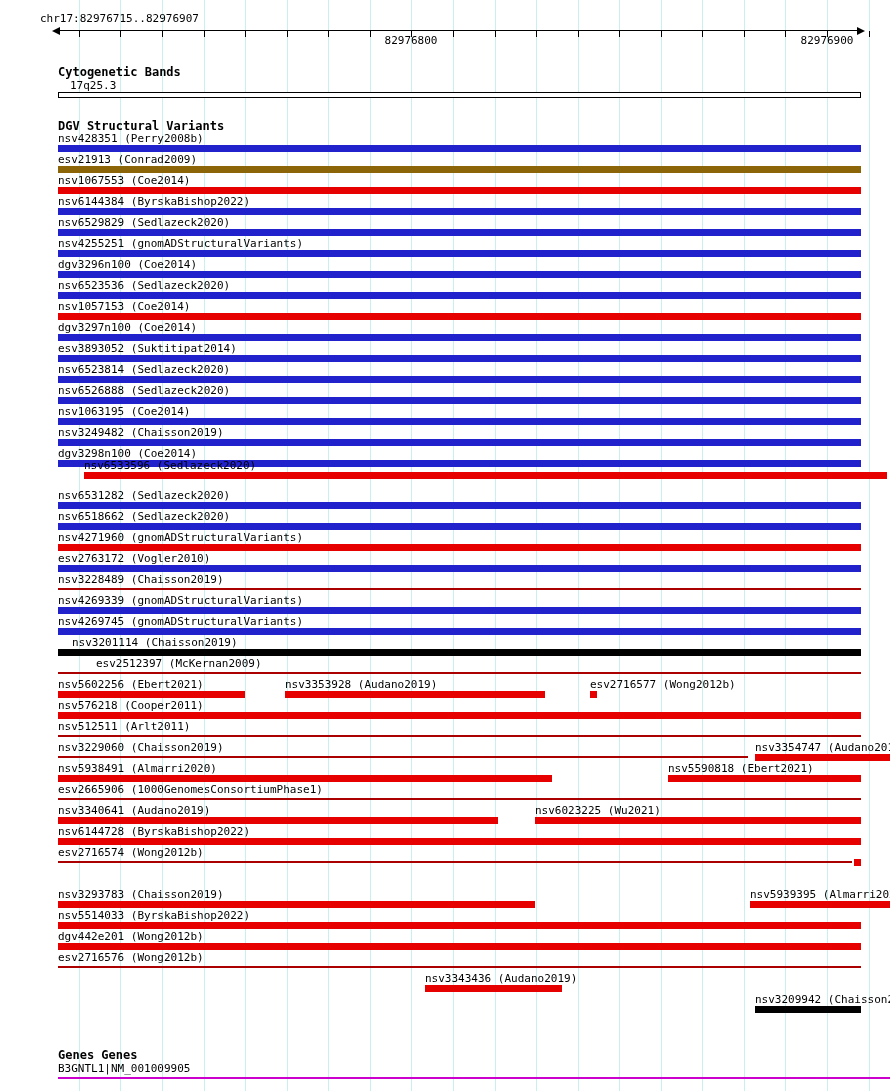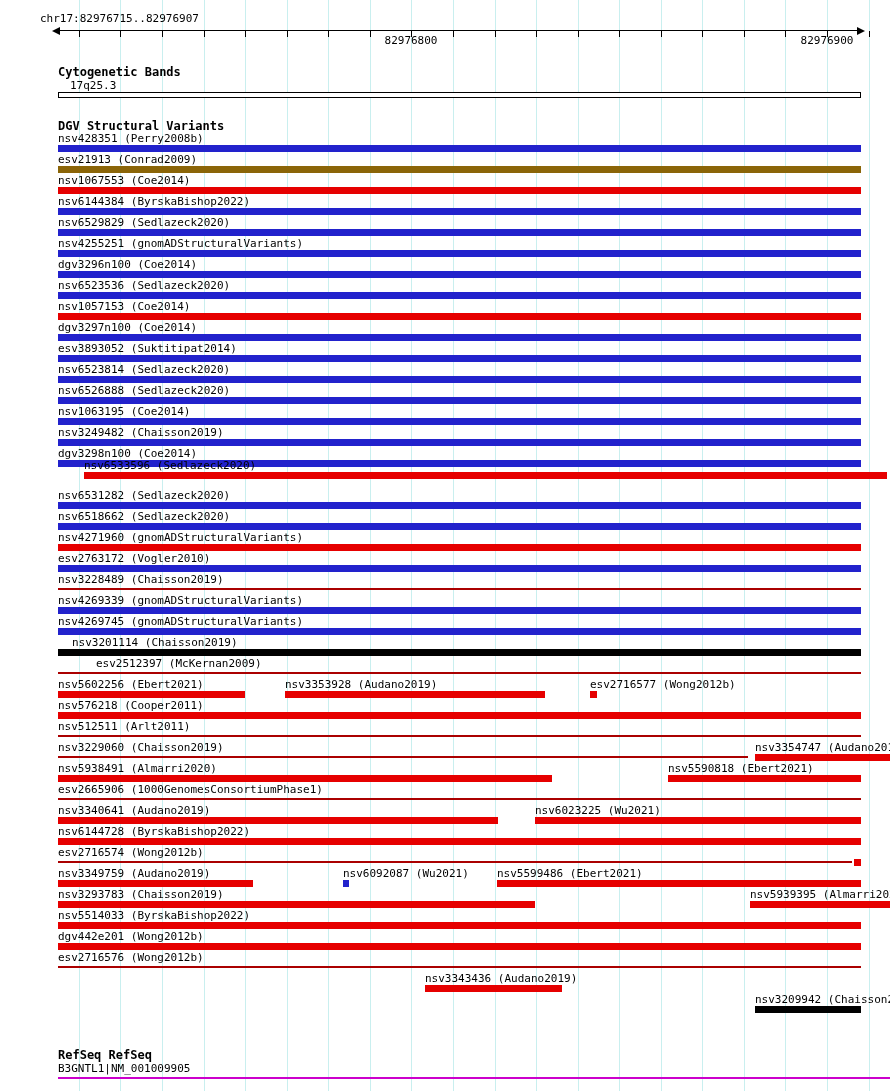--- a/index.html
+++ b/index.html
@@ -240,28 +240,20 @@
       </div>
       <div class="vrow" style="top: 693px;">
         <span class="flabel" style="left: 58px;">nsv6144728 (ByrskaBishop2022)</span>
         <div class="fbar thick" style="left: 58px; width: 803px; background: rgb(230, 0, 0);"></div>
       </div>
       <div class="vrow" style="top: 714px;">
         <span class="flabel" style="left: 58px;">esv2716574 (Wong2012b)</span>
         <div class="fbar thin" style="left: 58px; width: 794px; background: rgb(170, 0, 0);"></div>
         <div class="fbar thick" style="left: 854px; width: 7px; background: rgb(230, 0, 0);"></div>
       </div>
-      <div class="vrow" style="top: 735px;">
-        <span class="flabel" style="left: 58px;">nsv3349759 (Audano2019)</span>
-        <div class="fbar thick" style="left: 58px; width: 195px; background: rgb(230, 0, 0);"></div>
-        <span class="flabel" style="left: 343px;">nsv6092087 (Wu2021)</span>
-        <div class="fbar thick" style="left: 343px; width: 6px; background: rgb(34, 34, 204);"></div>
-        <span class="flabel" style="left: 497px;">nsv5599486 (Ebert2021)</span>
-        <div class="fbar thick" style="left: 497px; width: 364px; background: rgb(230, 0, 0);"></div>
-      </div>
       <div class="vrow" style="top: 756px;">
         <span class="flabel" style="left: 58px;">nsv3293783 (Chaisson2019)</span>
         <div class="fbar thick" style="left: 58px; width: 477px; background: rgb(230, 0, 0);"></div>
         <span class="flabel" style="left: 750px;">nsv5939395 (Almarri2020)</span>
         <div class="fbar thick" style="left: 750px; width: 140px; background: rgb(230, 0, 0);"></div>
       </div>
       <div class="vrow" style="top: 777px;">
         <span class="flabel" style="left: 58px;">nsv5514033 (ByrskaBishop2022)</span>
         <div class="fbar thick" style="left: 58px; width: 803px; background: rgb(230, 0, 0);"></div>
       </div>
@@ -276,16 +268,16 @@
       <div class="vrow" style="top: 840px;">
         <span class="flabel" style="left: 425px;">nsv3343436 (Audano2019)</span>
         <div class="fbar thick" style="left: 425px; width: 137px; background: rgb(230, 0, 0);"></div>
       </div>
       <div class="vrow" style="top: 861px;">
         <span class="flabel" style="left: 755px;">nsv3209942 (Chaisson2019)</span>
         <div class="fbar thick" style="left: 755px; width: 106px; background: rgb(0, 0, 0);"></div>
       </div>
     </div>
 
-  <div id="refseq-heading" class="heading">RefSeq RefSeq</div>
+  <div id="refseq-heading" class="heading">Genes Genes</div>
   <div id="refseq-gene-label" class="sublabel">B3GNTL1|NM_001009905</div>
   <div class="gene-line" style="background: rgb(204, 0, 204);"></div>
 </div>
 
 </body></html>

